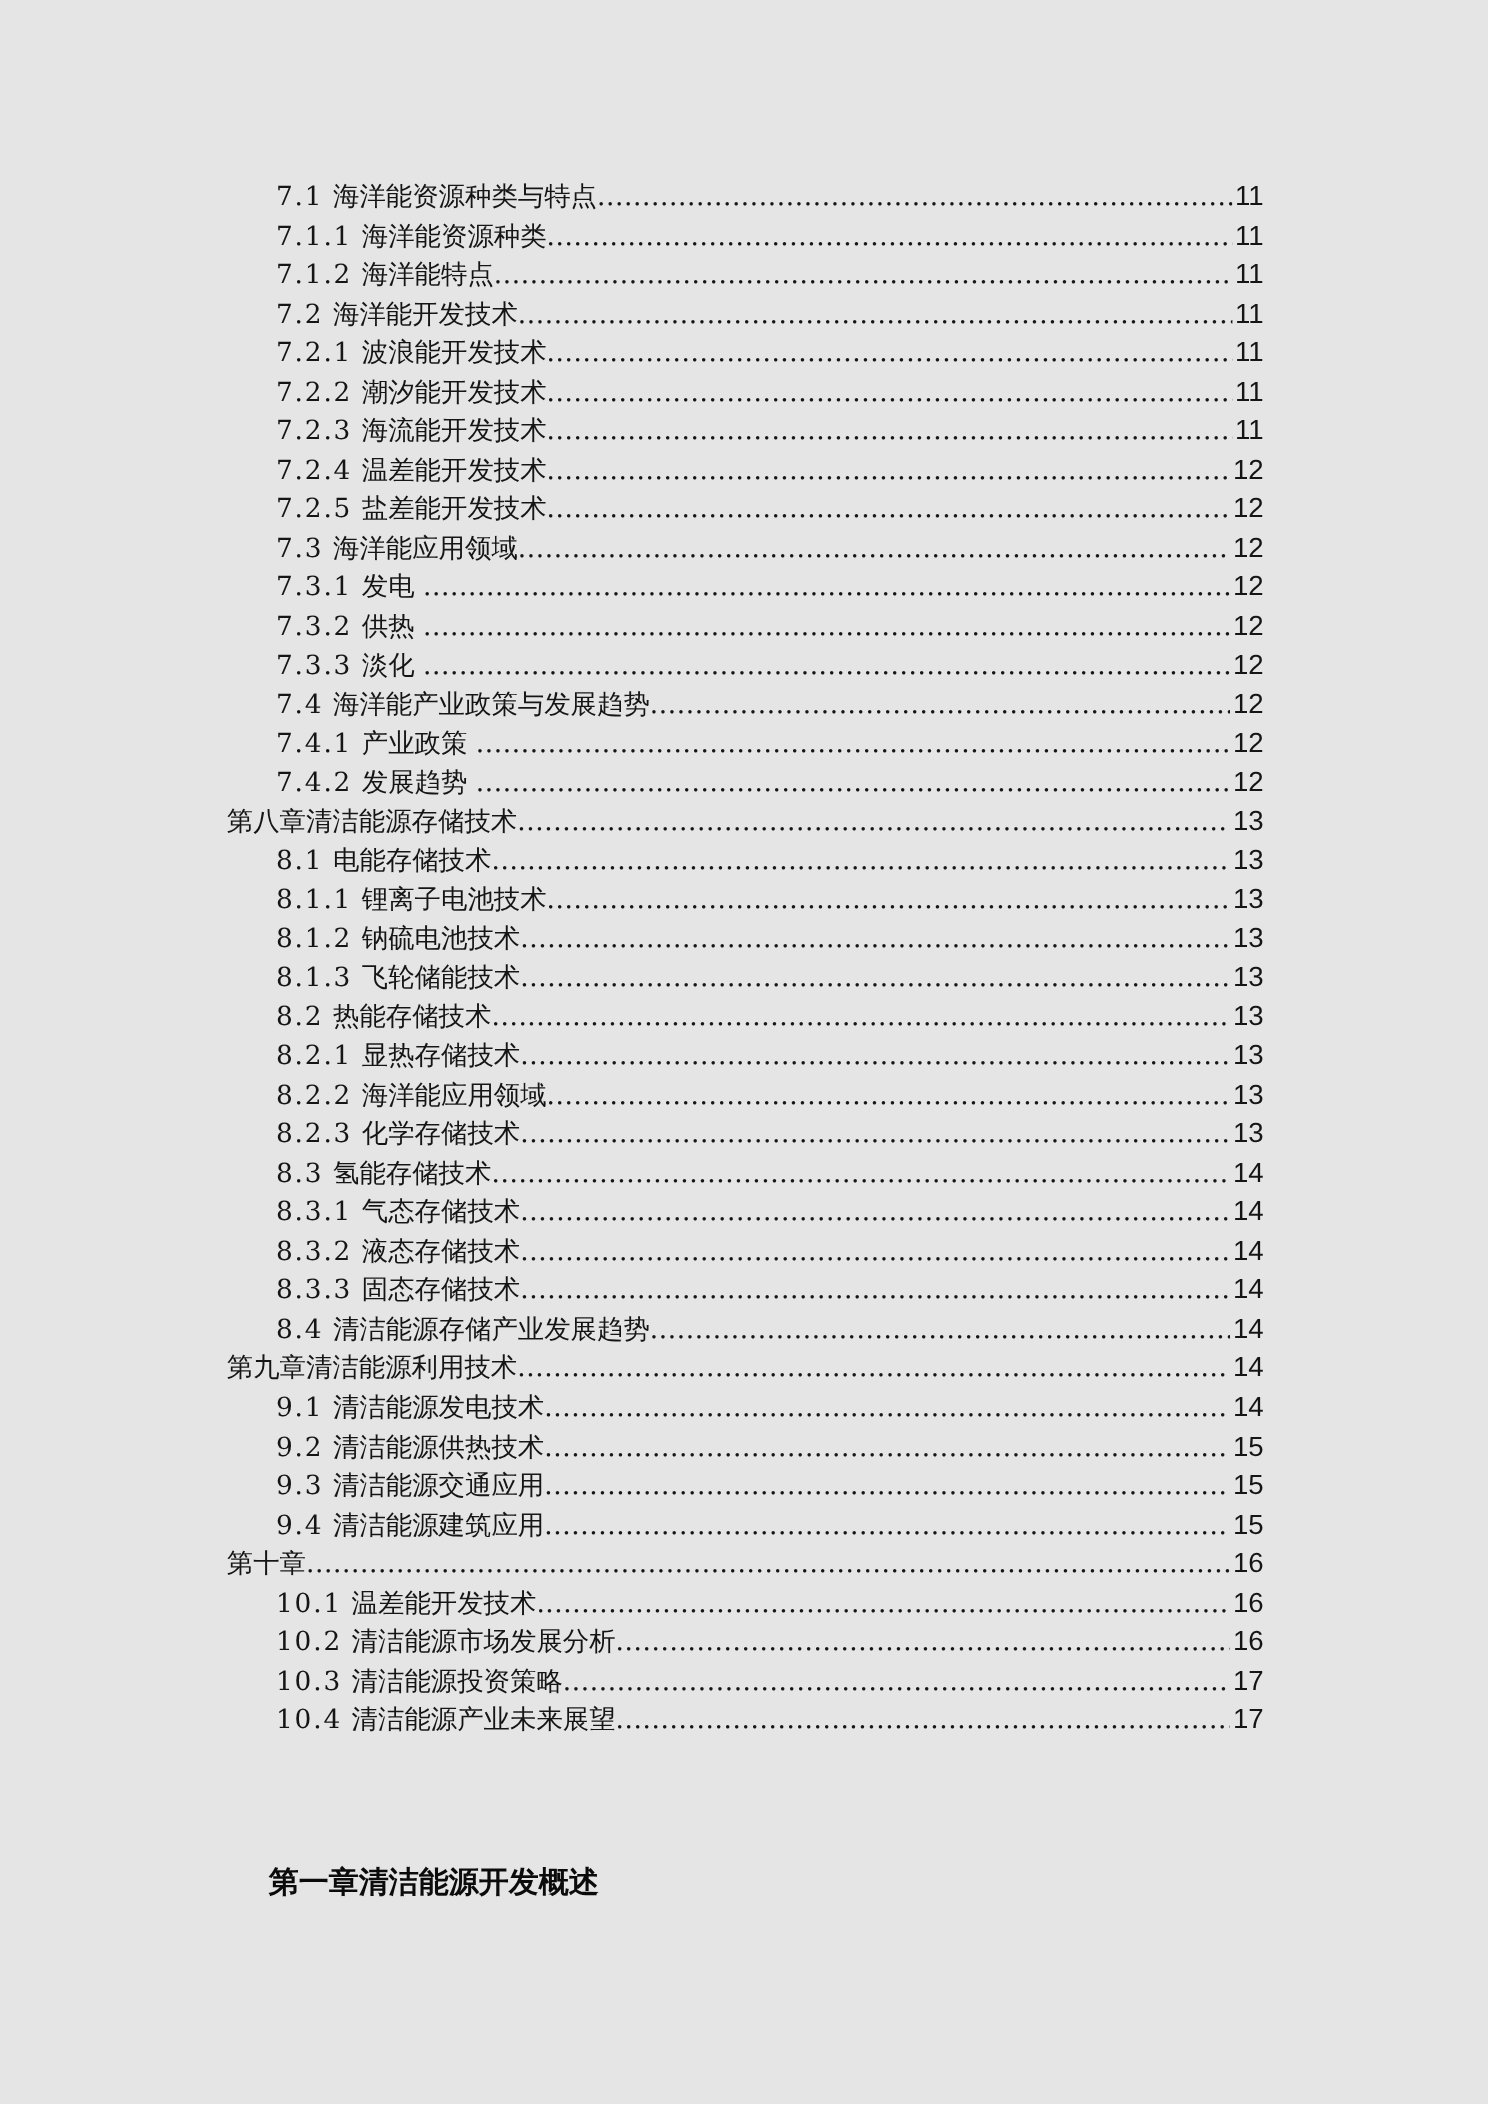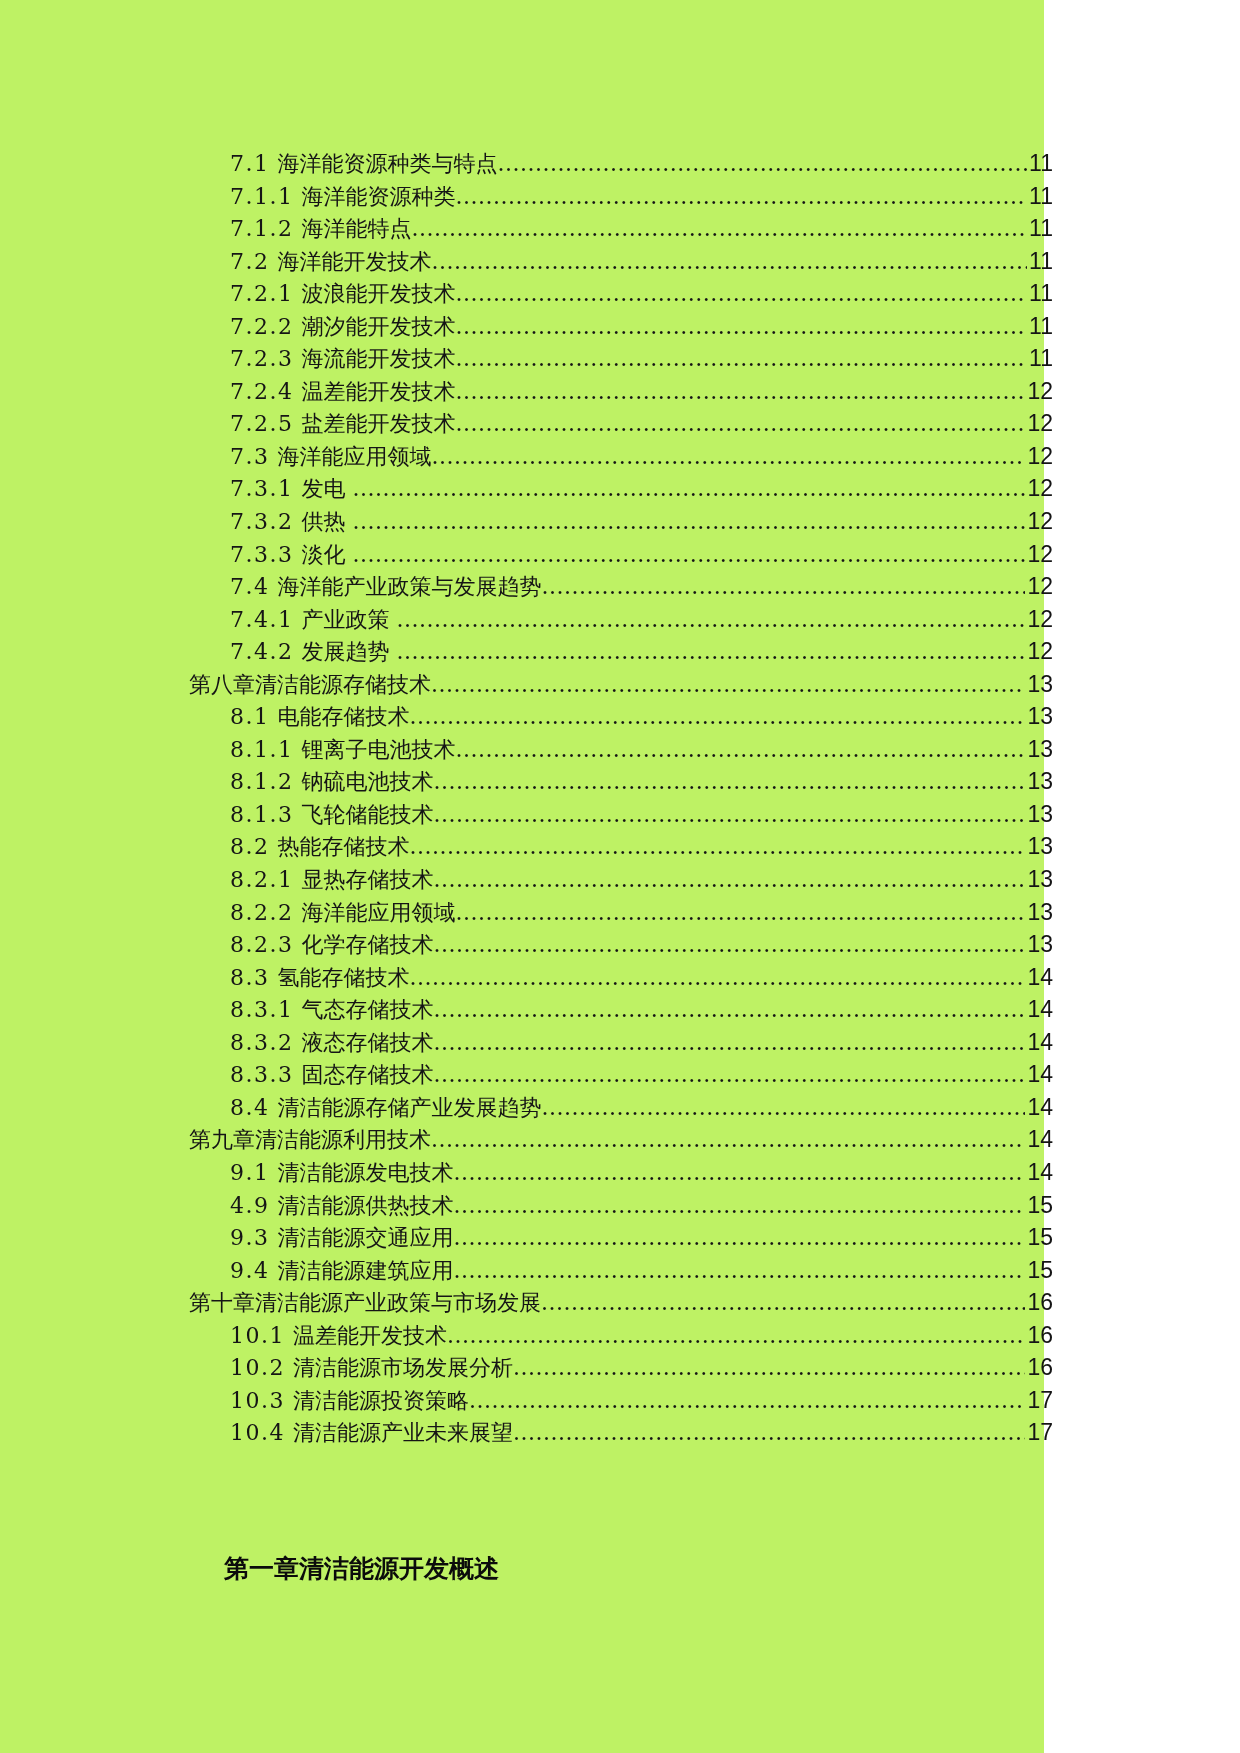--- a/index.html
+++ b/index.html
@@ -5,22 +5,22 @@
   html, body { margin: 0; padding: 0; }
   body {
     width: 1240px; height: 1753px;
     background: #ffffff;
     font-family: "DejaVu Serif", "Liberation Serif", serif;
     color: #151515;
     overflow: hidden;
   }
   .page {
     position: relative;
-    width: 1044px; height: 1753px;
-    background: #bef264;
+    width: 1240px; height: 1753px;
+    background: #e5e5e5;
   }
   .toc {
     position: absolute;
     left: 189px; top: 147px;
     width: 864px;
   }
   .toc-row {
     display: flex;
     align-items: baseline;
     height: 32.55px;
@@ -257,40 +257,39 @@
     <span class="toc-leader"></span>
     <span class="toc-page">14</span>
   </div>
       <div class="toc-row level-1">
     <span class="toc-num">9.1</span>
     <span class="toc-title">清洁能源发电技术</span>
     <span class="toc-leader"></span>
     <span class="toc-page">14</span>
   </div>
       <div class="toc-row level-1">
-    <span class="toc-num">4.9</span>
+    <span class="toc-num">9.2</span>
     <span class="toc-title">清洁能源供热技术</span>
     <span class="toc-leader"></span>
     <span class="toc-page">15</span>
   </div>
       <div class="toc-row level-1">
     <span class="toc-num">9.3</span>
     <span class="toc-title">清洁能源交通应用</span>
     <span class="toc-leader"></span>
     <span class="toc-page">15</span>
   </div>
       <div class="toc-row level-1">
     <span class="toc-num">9.4</span>
     <span class="toc-title">清洁能源建筑应用</span>
     <span class="toc-leader"></span>
     <span class="toc-page">15</span>
   </div>
       <div class="toc-row level-0">
     <span class="toc-num">第十章</span>
-    <span class="toc-title">清洁能源产业政策与市场发展</span>
     <span class="toc-leader"></span>
     <span class="toc-page">16</span>
   </div>
       <div class="toc-row level-1">
     <span class="toc-num">10.1</span>
     <span class="toc-title">温差能开发技术</span>
     <span class="toc-leader"></span>
     <span class="toc-page">16</span>
   </div>
       <div class="toc-row level-1">

